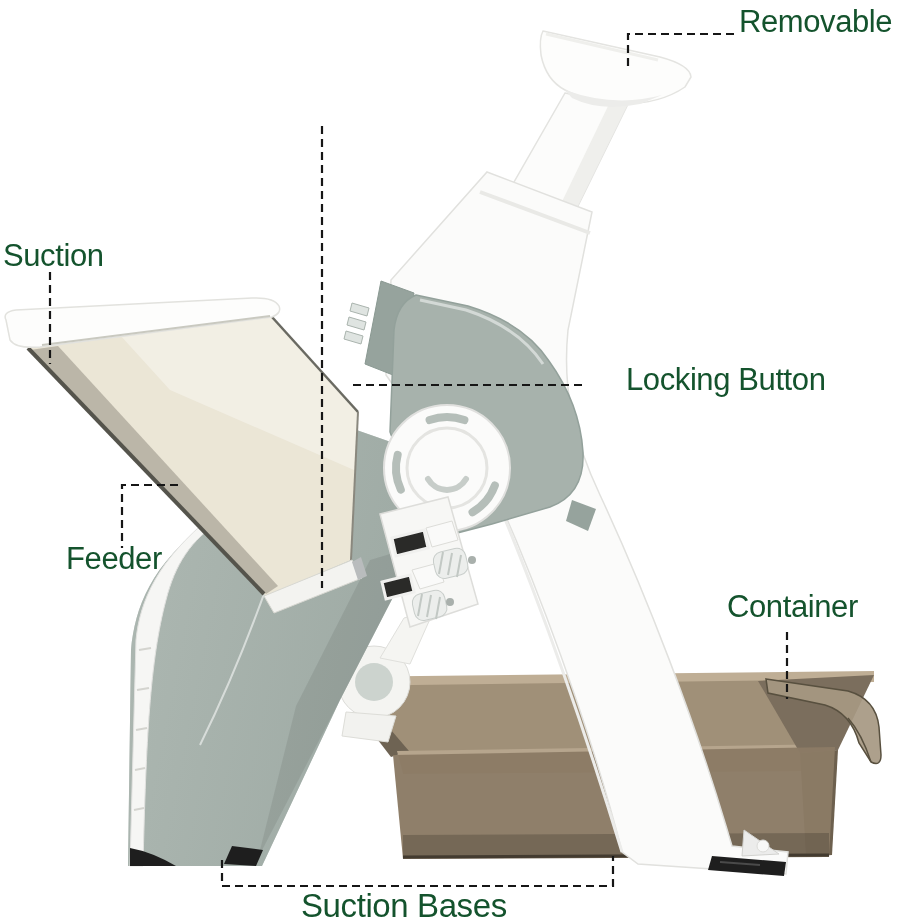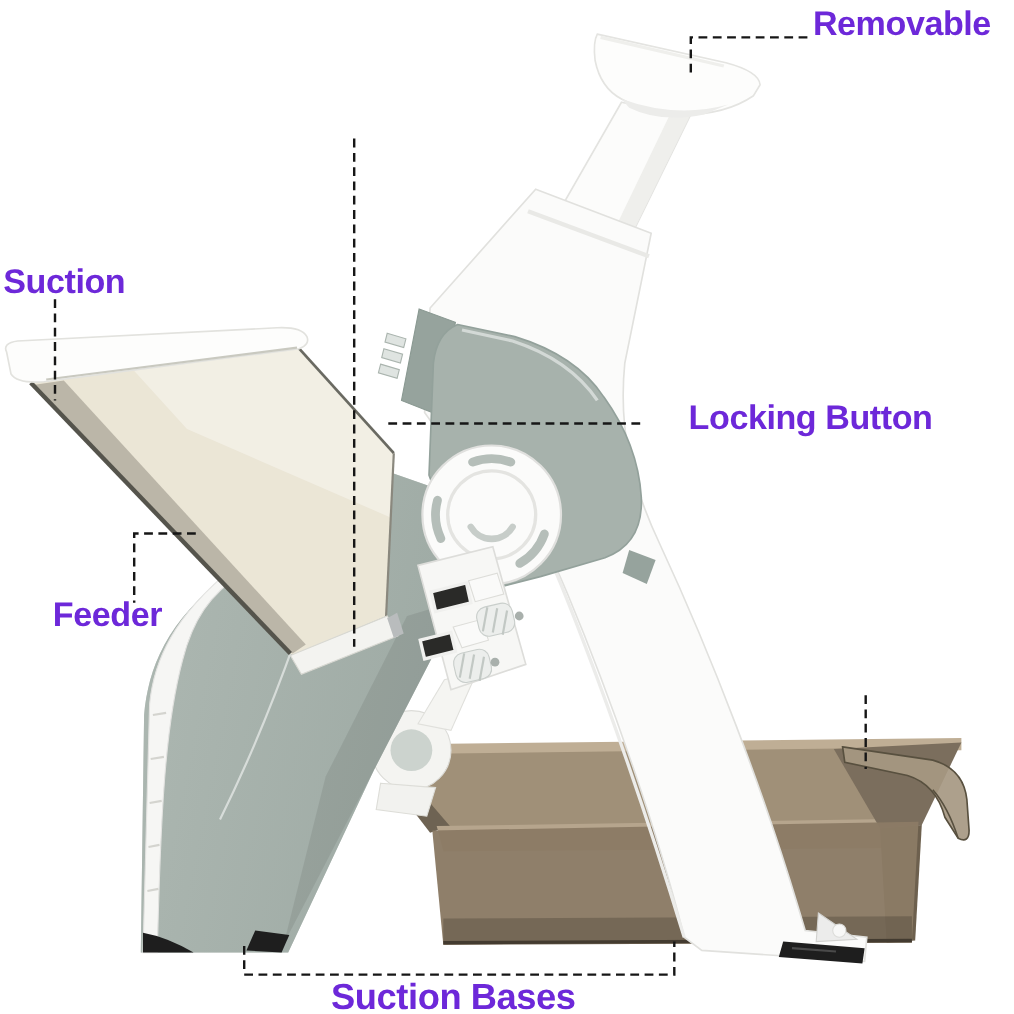--- a/index.html
+++ b/index.html
@@ -2,28 +2,28 @@
 <html><head>
 <meta charset="utf-8">
 <style>
   html,body{margin:0;padding:0;background:#ffffff;}
   .stage{
     position:relative;width:922px;height:922px;background:#ffffff;overflow:hidden;
     font-family:"Liberation Sans","DejaVu Sans",sans-serif;
   }
   .stage svg{position:absolute;left:0;top:0;}
   .callout{
-    position:absolute;color:#6d28d9;font-weight:700;font-size:31px;
+    position:absolute;color:#14532d;font-weight:400;font-size:31px;
     letter-spacing:-0.4px;line-height:33px;white-space:nowrap;
   }
   .co-removable{left:739px;top:5px;}
   .co-blade{left:175px;top:87px;}
   .co-pusher{left:3px;top:239px;}
   .co-locking{left:626px;top:363px;}
-  .co-feeder{left:48px;top:542px;}
+  .co-feeder{left:66px;top:542px;}
   .co-container{left:727px;top:590px;}
   .co-suction{left:301px;top:889px;font-size:33px;text-align:center;}
 </style>
 </head>
 <body>
 
 <div class="stage">
 
   <svg width="922" height="922" viewBox="0 0 922 922">
     <defs>
@@ -172,15 +172,16 @@
       <path d="M222,860 L222,886 L613,886 L613,856"></path>
     </g>
   </svg>
 
   <div class="callout co-removable">
     <div>Removable</div>
   </div>
   <div class="callout co-pusher">Suction</div>
   <div class="callout co-locking">Locking Button</div>
   <div class="callout co-feeder">Feeder</div>
+  <div class="callout co-container">Container</div>
   <div class="callout co-suction">Suction Bases</div>
 
 </div>
 
 </body></html>

